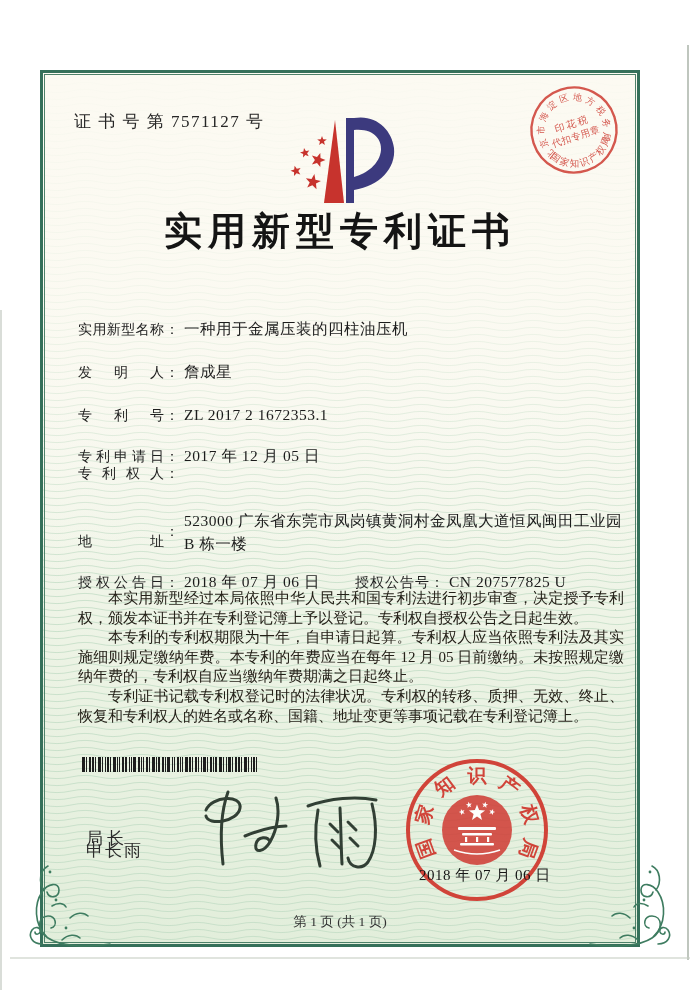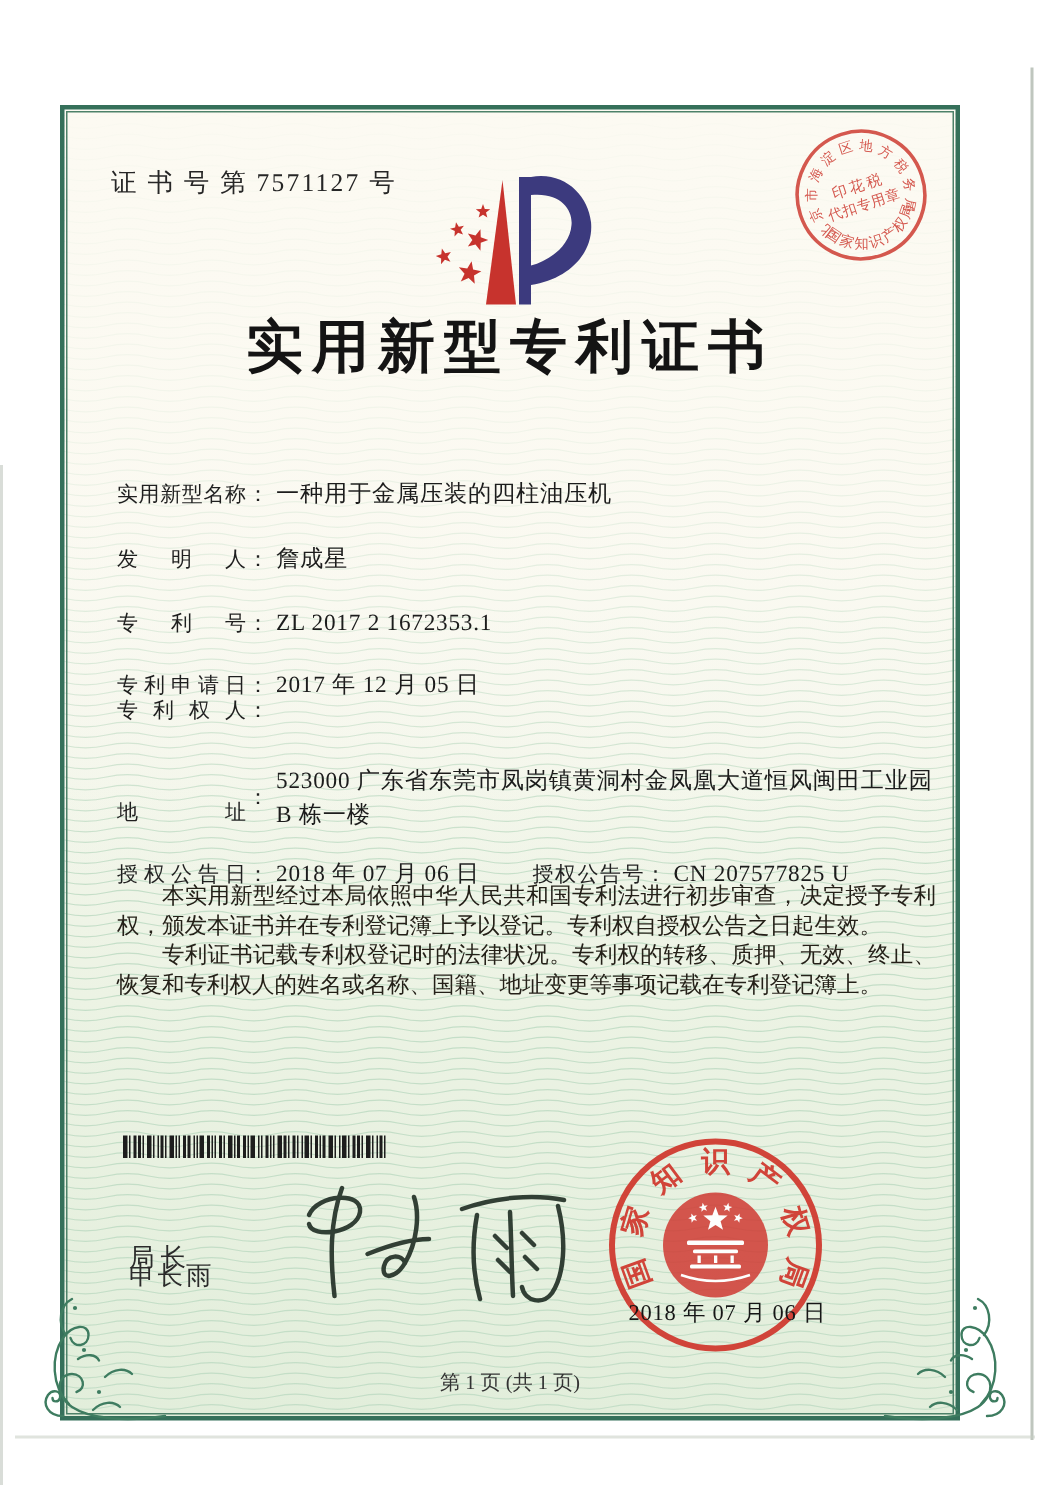--- a/index.html
+++ b/index.html
@@ -302,20 +302,21 @@
       <span class="fvalue">2018 年 07 月 06 日</span>
   </div>
   <div class="abs frow" style="left:355px;top:554px">
     <span class="flabel" style="width:74px">授权公告号</span>
       <span class="fcolon">：</span>
       <span class="fvalue">CN 207577825 U</span>
   </div>
 
   <div class="abs paras">
     <p>本实用新型经过本局依照中华人民共和国专利法进行初步审查，决定授予专利权，颁发本证书并在专利登记簿上予以登记。专利权自授权公告之日起生效。</p>
+    <p>本专利的专利权期限为十年，自申请日起算。专利权人应当依照专利法及其实施细则规定缴纳年费。本专利的年费应当在每年 12 月 05 日前缴纳。未按照规定缴纳年费的，专利权自应当缴纳年费期满之日起终止。</p>
     <p>专利证书记载专利权登记时的法律状况。专利权的转移、质押、无效、终止、恢复和专利权人的姓名或名称、国籍、地址变更等事项记载在专利登记簿上。</p>
   </div>
 
   <div class="abs barcode" id="barcode">
       <div style="width: 3px; margin-right: 1px; flex: 0 0 auto;"></div>
       <div style="width: 1px; margin-right: 2px; flex: 0 0 auto;"></div>
       <div style="width: 2px; margin-right: 1px; flex: 0 0 auto;"></div>
       <div style="width: 2px; margin-right: 1px; flex: 0 0 auto;"></div>
       <div style="width: 1px; margin-right: 2px; flex: 0 0 auto;"></div>
       <div style="width: 3px; margin-right: 1px; flex: 0 0 auto;"></div>

